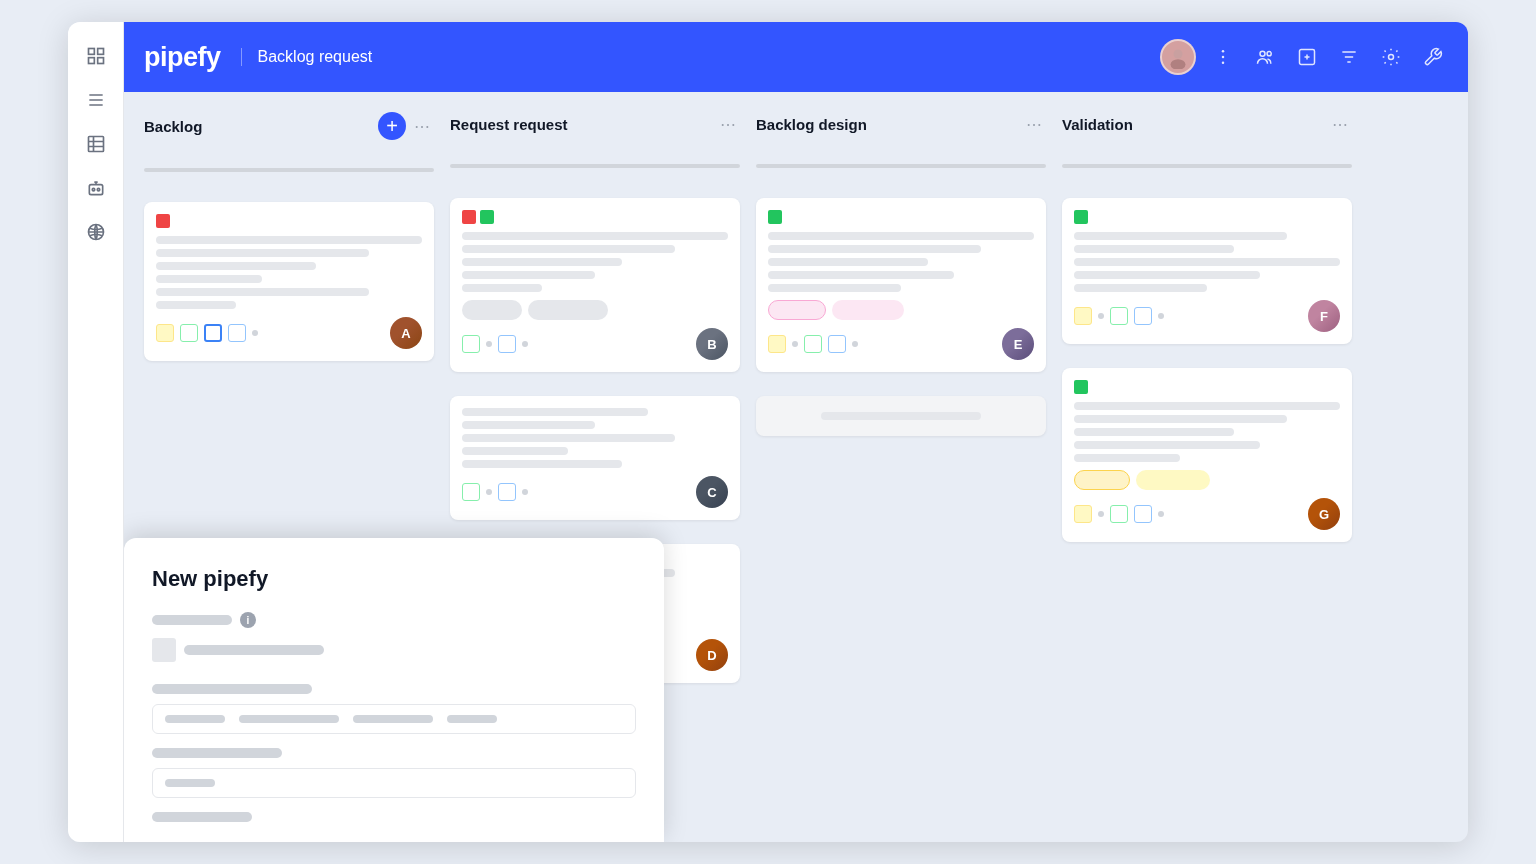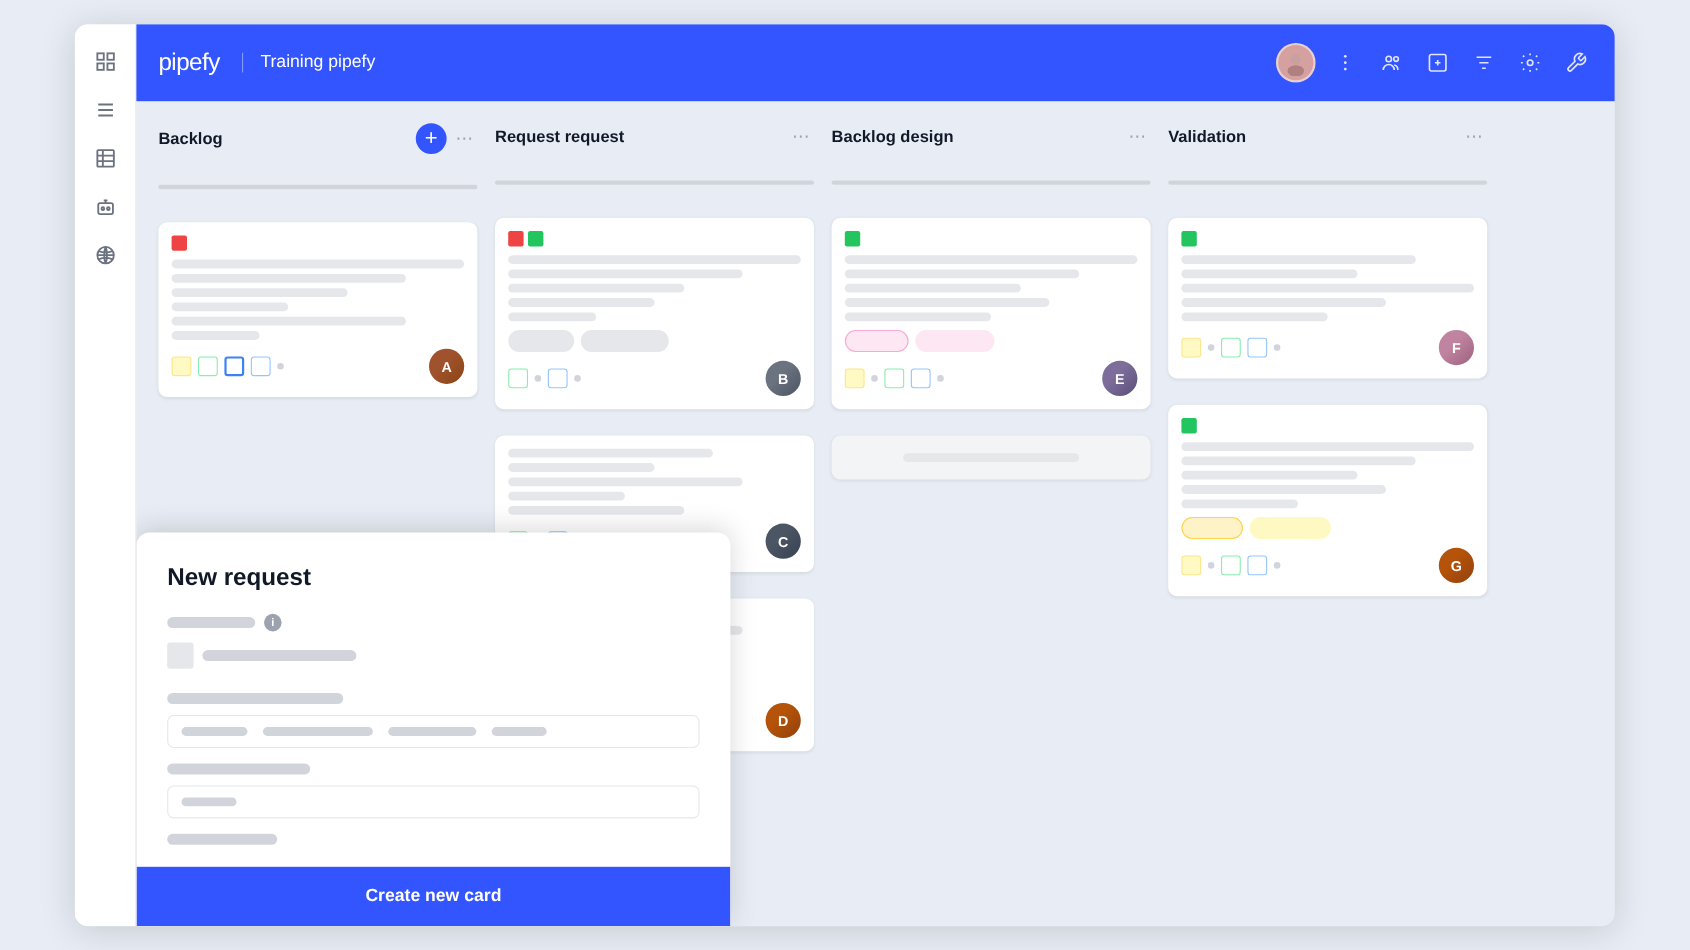--- a/index.html
+++ b/index.html
@@ -60,22 +60,22 @@
       position: relative;
     }
     .logo {
       display: flex;
       align-items: center;
       gap: 8px;
       margin-right: 20px;
     }
     .logo-text {
       color: #fff;
-      font-size: 22px;
-      font-weight: 400;
+      font-size: 27px;
+      font-weight: 700;
       letter-spacing: -0.5px;
     }
     .header-title {
       color: #fff;
       font-size: 16px;
       font-weight: 500;
       border-left: 1px solid rgba(255,255,255,0.4);
       padding-left: 16px;
     }
     .header-actions {
@@ -401,21 +401,21 @@
       </svg>
     </div>
   </div>
 
   <div class="main">
 
     <div class="header">
       <div class="logo">
         <div class="logo-text">pipefy</div>
       </div>
-      <div class="header-title">Training pipefy</div>
+      <div class="header-title">Backlog request</div>
       <div class="header-actions">
         <div class="avatar-header">
           <svg viewBox="0 0 32 32" fill="none">
             <circle cx="16" cy="12" r="6" fill="#c9a0a0"></circle>
             <ellipse cx="16" cy="26" rx="10" ry="7" fill="#b08080"></ellipse>
           </svg>
         </div>
         <div class="header-icon">
           <svg viewBox="0 0 24 24" fill="currentColor">
             <circle cx="12" cy="5" r="1.5"></circle>
@@ -645,21 +645,21 @@
               <div class="card-foot-icon" style="background:#fff;border:1px solid #93c5fd;"></div>
               <div class="foot-dot"></div>
             </div>
             <div class="avatar-circle av4">G</div>
           </div>
         </div>
       </div>
 
       <div class="form-overlay">
         <div class="form-body">
-          <div class="form-title">New request</div>
+          <div class="form-title">New pipefy</div>
 
           <div class="form-field-row">
             <div class="form-label-line w80"></div>
             <div class="form-info-icon">i</div>
           </div>
           <div class="form-field-row">
             <div class="form-image-placeholder"></div>
             <div class="form-value-line"></div>
           </div>
 
@@ -675,20 +675,17 @@
           </div>
 
           <div class="form-section-label" style="width:130px;"></div>
 
           <div class="form-input">
             <div class="form-input-placeholder" style="width:50px;"></div>
           </div>
 
           <div class="form-bottom-label"></div>
         </div>
-        <div class="form-footer">
-          <button class="form-submit-btn">Create new card</button>
-        </div>
       </div>
 
     </div>
   </div>
 </div>
 
 </body></html>

